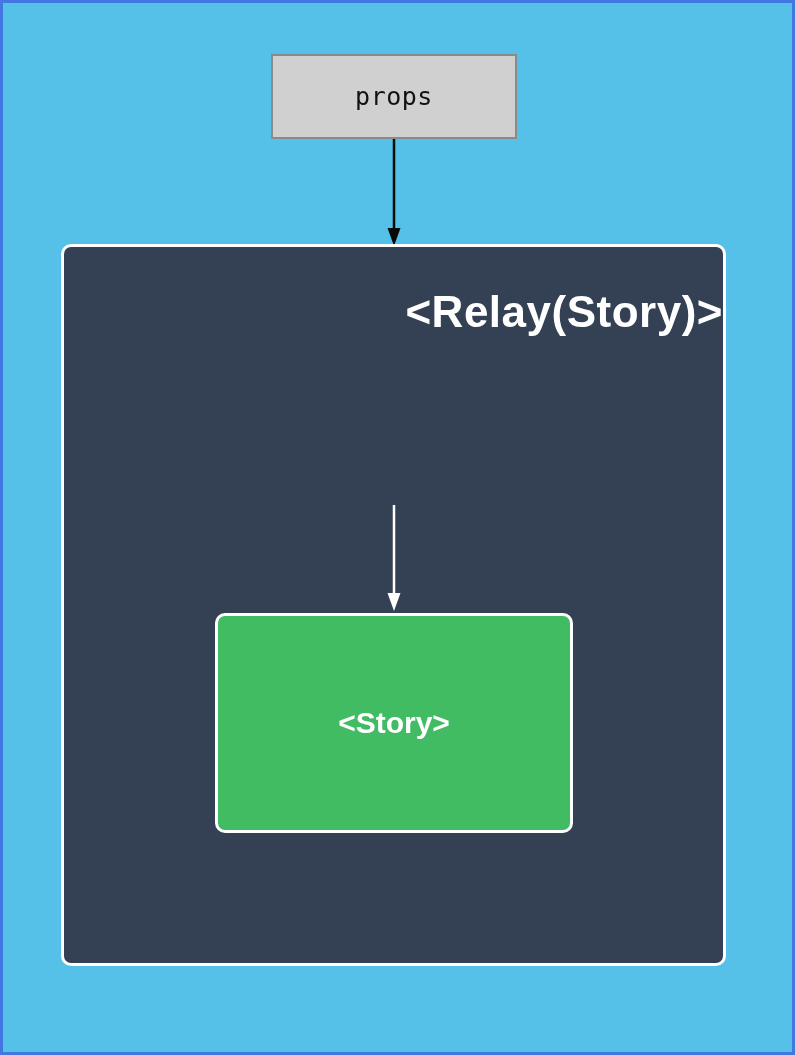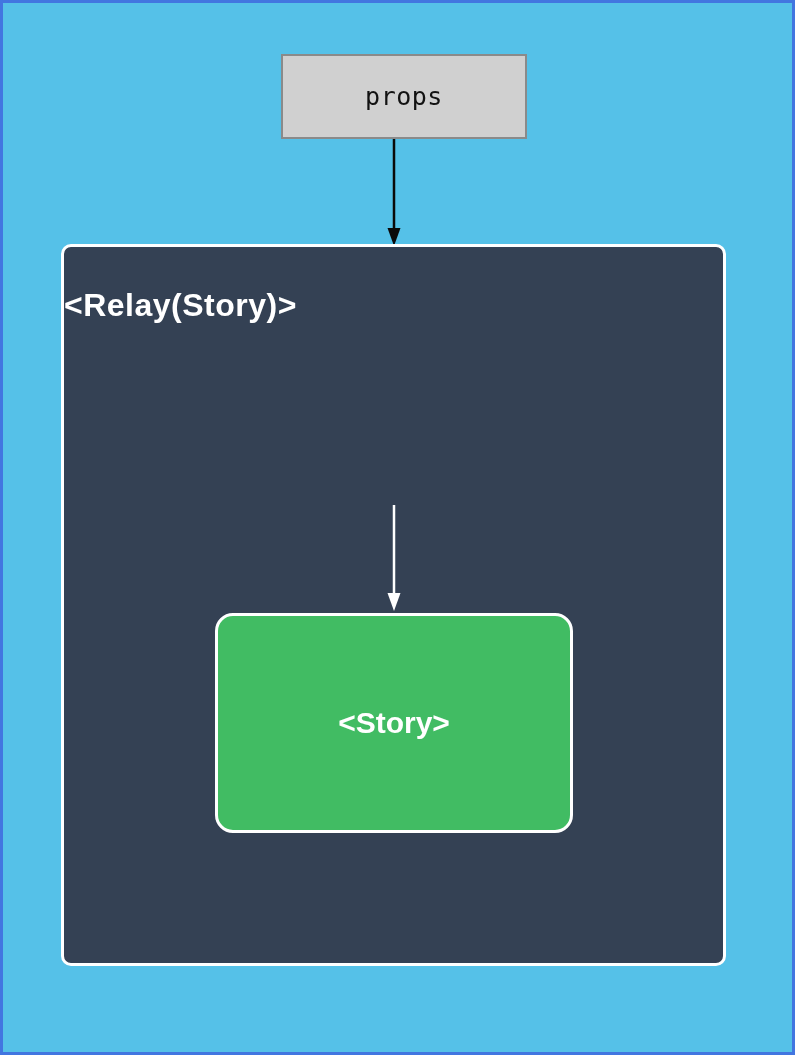--- a/index.html
+++ b/index.html
@@ -33,21 +33,20 @@
     position: absolute;
     left: 268px;
     top: 51px;
     width: 246px;
     height: 85px;
     background: var(--box-background);
     border: 2px solid var(--box-border);
     display: flex;
     align-items: center;
     justify-content: center;
-    margin-left: 10px;
   }
 
   .mono-label {
     font-family: "DejaVu Sans Mono", "Liberation Mono", monospace;
     font-size: 25px;
     color: var(--box-text);
     letter-spacing: 0.5px;
   }
 
   .arrow {
@@ -65,23 +64,23 @@
     background: var(--container-background);
     border: 3px solid var(--container-border);
     border-radius: 10px;
   }
 
   .relay-title {
     position: absolute;
     top: 40px;
     left: 0;
     width: 100%;
-    text-align: left;
+    text-align: right;
     color: var(--title-text);
-    font-size: 32px;
+    font-size: 44px;
     font-weight: bold;
     letter-spacing: 0.5px;
   }
 
   .props-star-box {
     position: absolute;
     left: 192px;
     top: 162px;
     width: 277px;
     height: 96px;
@@ -95,21 +94,21 @@
   .arrow-props-star { left: 319px; top: 258px; }
 
   .story-box {
     position: absolute;
     left: 151px;
     top: 366px;
     width: 358px;
     height: 220px;
     background: var(--story-background);
     border: 3px solid var(--container-border);
-    border-radius: 18px;
+    border-radius: 10px;
     display: flex;
     align-items: center;
     justify-content: center;
   }
 
   .story-label {
     color: var(--title-text);
     font-size: 30px;
     font-weight: bold;
   }

